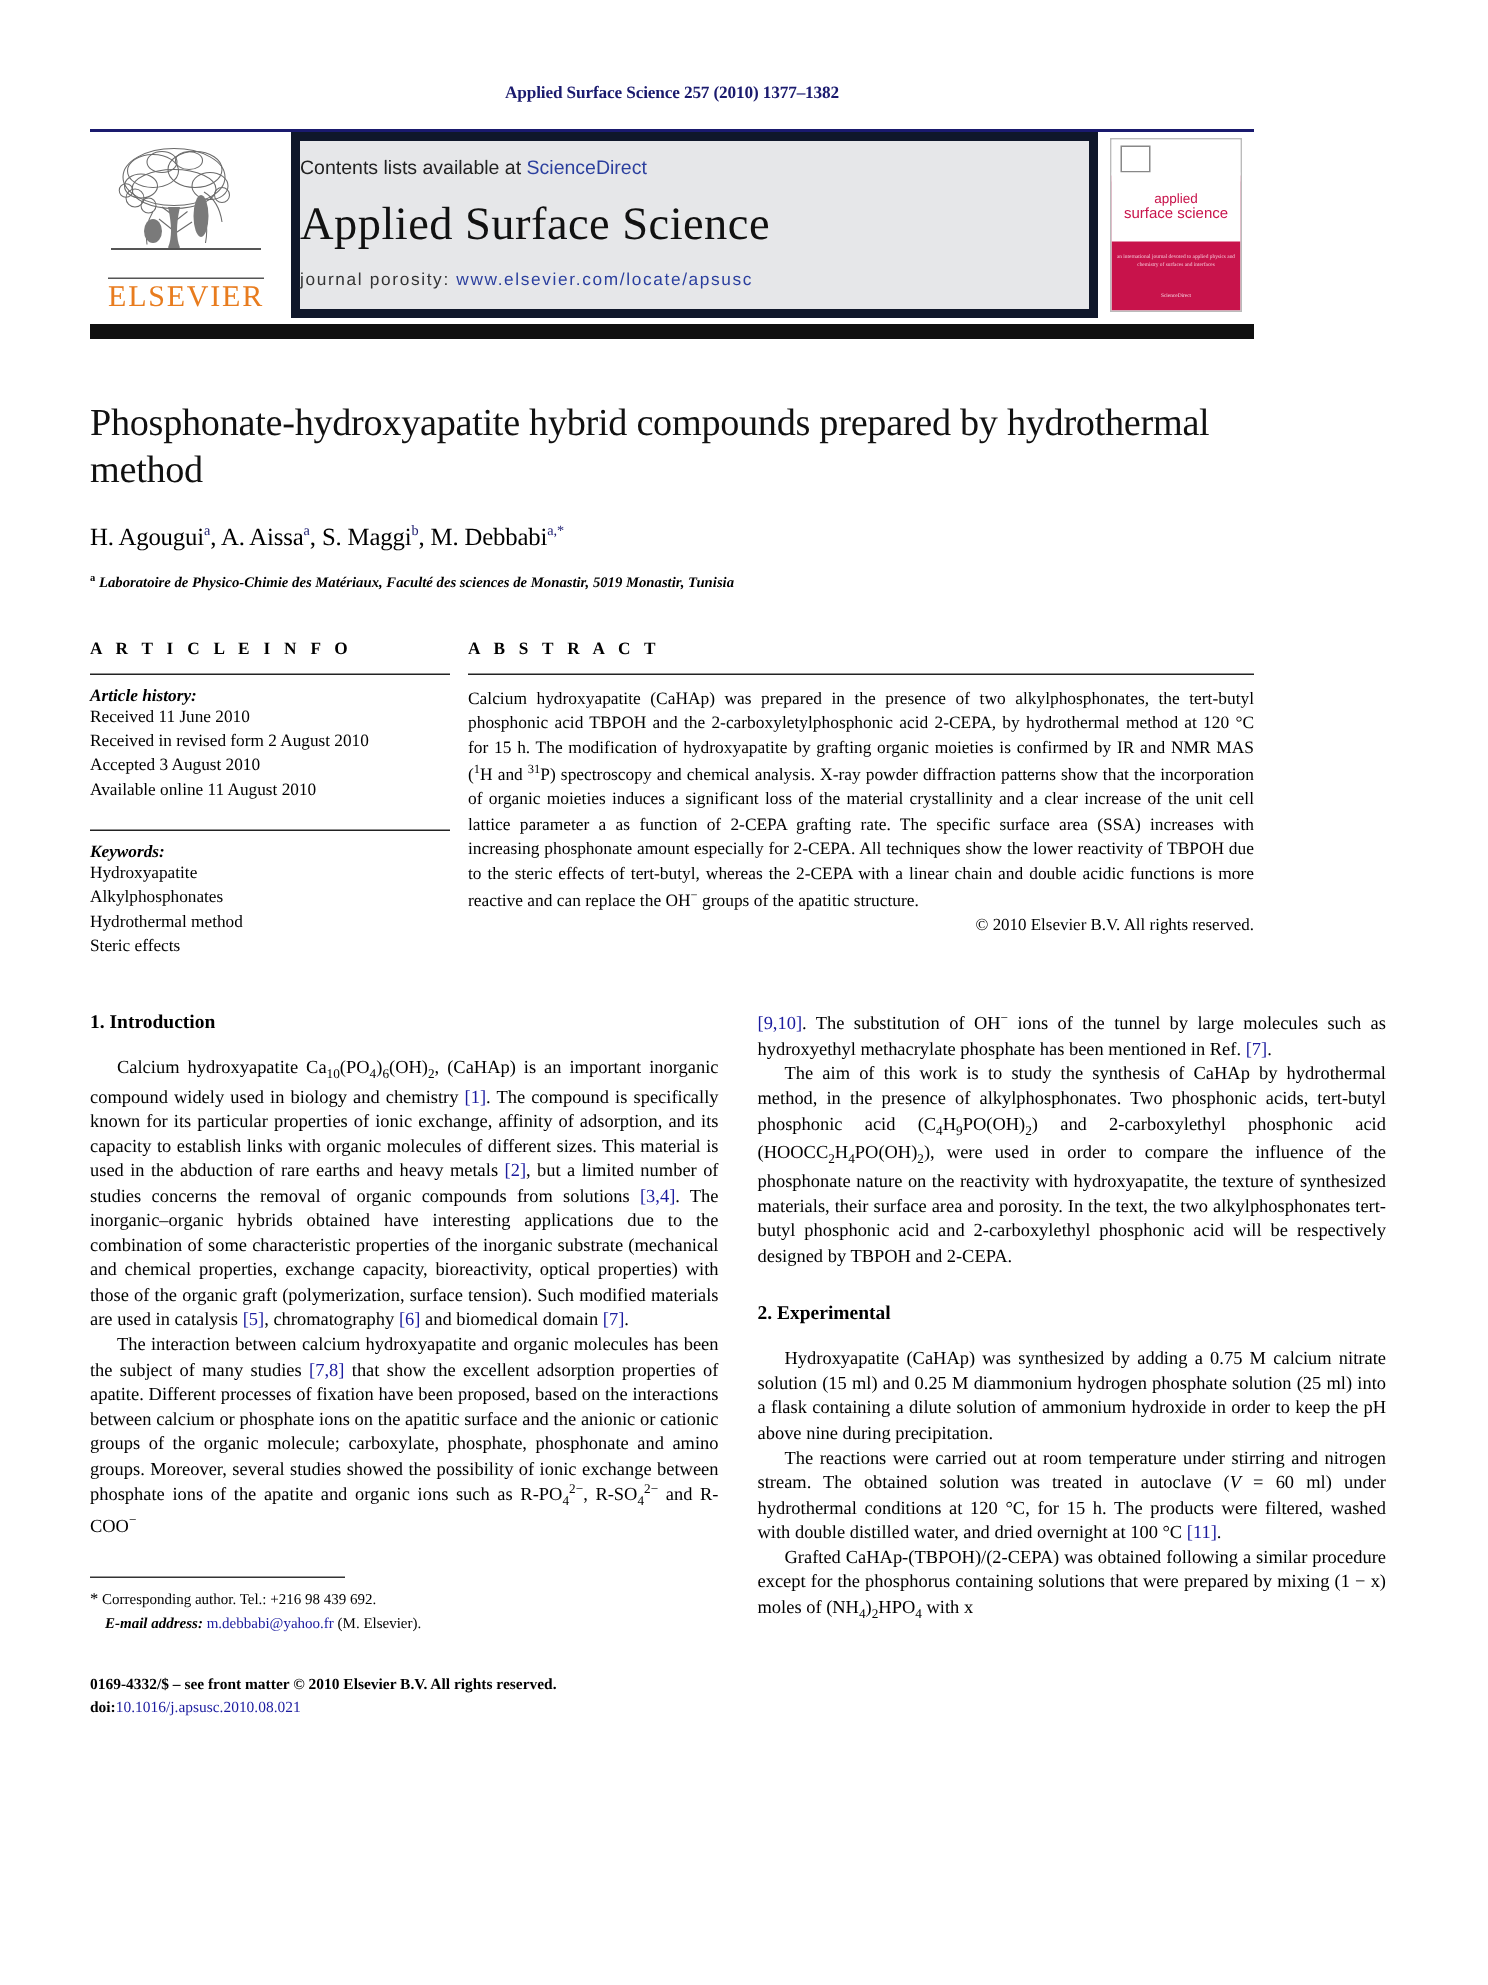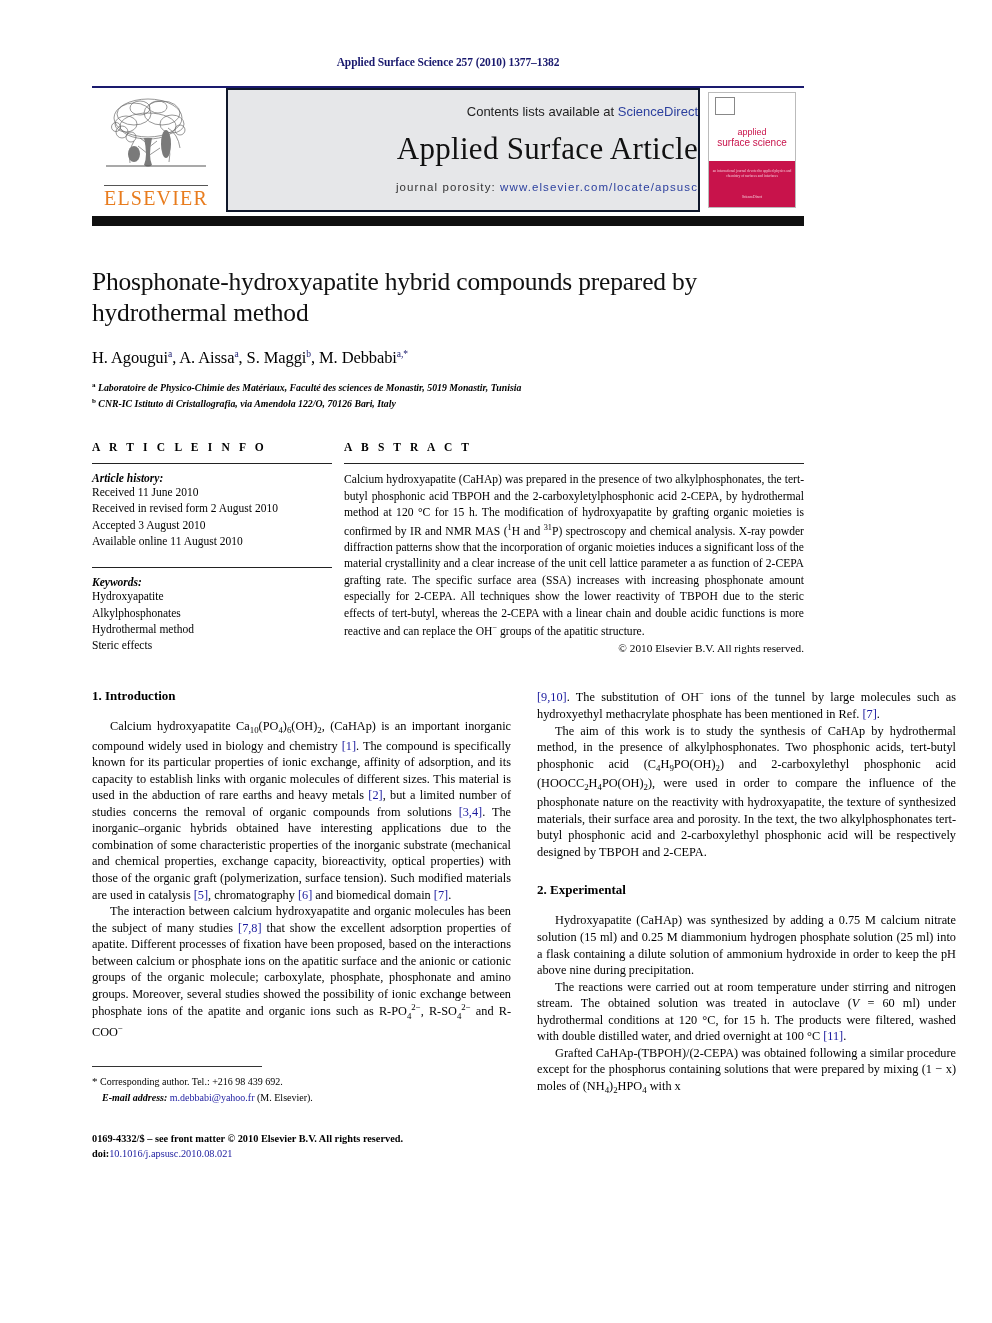--- a/index.html
+++ b/index.html
@@ -5,21 +5,21 @@
   * { box-sizing: border-box; }
   html, body { margin: 0; padding: 0; }
   body {
     width: 992px; height: 1323px;
     background: #ffffff;
     font-family: "Liberation Serif", "DejaVu Serif", serif;
     color: #000;
     position: relative;
     overflow: hidden;
   }
-  .page { position: relative; width: 896px; height: 1323px; padding: 0 92px; }
+  .page { position: relative; width: 896px; height: 1323px; padding: 0 60px; }
 
   
   .runhead {
     text-align: center;
     font-size: 11.5px;
     font-weight: bold;
     color: #1a1a6e;
     padding-top: 56px;
     letter-spacing: -0.1px;
   }
@@ -50,24 +50,24 @@
     line-height: 1;
     margin-top: 13px;
     border-top: 1.5px solid #555;
     padding-top: 2px;
     width: 104px;
     text-align: right;
   }
   .banner {
     flex: 1 1 auto;
     background: #e6e7e9;
-    border: 2px solid #0f172a;
+    border: 6px solid #0f172a;
     margin: 0 8px 0 6px;
     display: flex; flex-direction: column;
-    align-items: flex-end; justify-content: center;
+    align-items: flex-start; justify-content: center;
     padding: 6px 0 10px;
   }
   .contents-line { font-size: 13px; color: #222; font-family: "Liberation Sans", sans-serif; }
   .contents-line .sd { color: #2b3f9e; }
   .journal-name {
     font-family: "Liberation Serif", serif;
     font-size: 31px; color: #111;
     margin: 12px 0 14px; letter-spacing: 0.3px;
   }
   .homepage {
@@ -192,21 +192,21 @@
         </g>
         <line x1="2" y1="72" x2="102" y2="72" stroke="#555" stroke-width="1.2"></line>
       </svg>
       <div class="elsevier-word">ELSEVIER</div>
     </div>
 
     <div class="banner">
       <div class="contents-line">
         <span>Contents lists available at </span><span class="sd">ScienceDirect</span>
       </div>
-      <div class="journal-name">Applied Surface Article</div>
+      <div class="journal-name">Applied Surface Science</div>
       <div class="homepage">
         <span>journal porosity: </span><span class="url">www.elsevier.com/locate/apsusc</span>
       </div>
     </div>
 
     <div class="cover-box">
       <div class="cover">
         <div class="cover-red"></div>
         <div class="cover-top">
           <div class="cover-els"></div>
@@ -221,21 +221,20 @@
       </div>
     </div>
   </div>
   <div class="dark-rule"></div>
 
   <h1 class="title">Phosphonate-hydroxyapatite hybrid compounds prepared by hydrothermal method</h1>
 
   <div class="authors"><span>H. Agougui<sup>a</sup></span>, <span>A. Aissa<sup>a</sup></span>, <span>S. Maggi<sup>b</sup></span>, <span>M. Debbabi<sup>a,*</sup></span></div>
   <div class="affil">
       <div><sup>a</sup> Laboratoire de Physico-Chimie des Matériaux, Faculté des sciences de Monastir, 5019 Monastir, Tunisia</div>
-      <div><sup>b</sup> CNR-IC Istituto di Cristallografia, via Amendola 122/O, 70126 Bari, Italy</div>
     </div>
 
   <div class="infoblock">
     <div class="col-info">
       <div class="sec-label">A R T I C L E    I N F O</div>
       <hr class="hr-thin">
       <div class="hist-title">Article history:</div>
       <div>
           <div class="hist-line">Received 11 June 2010</div>
           <div class="hist-line">Received in revised form 2 August 2010</div>

